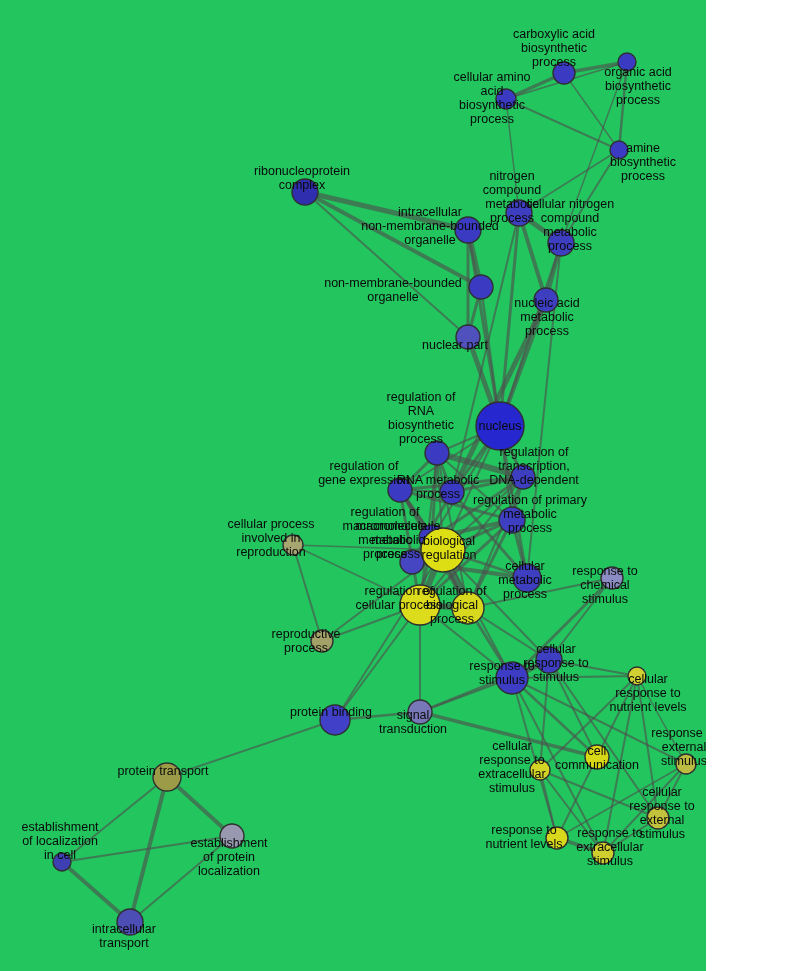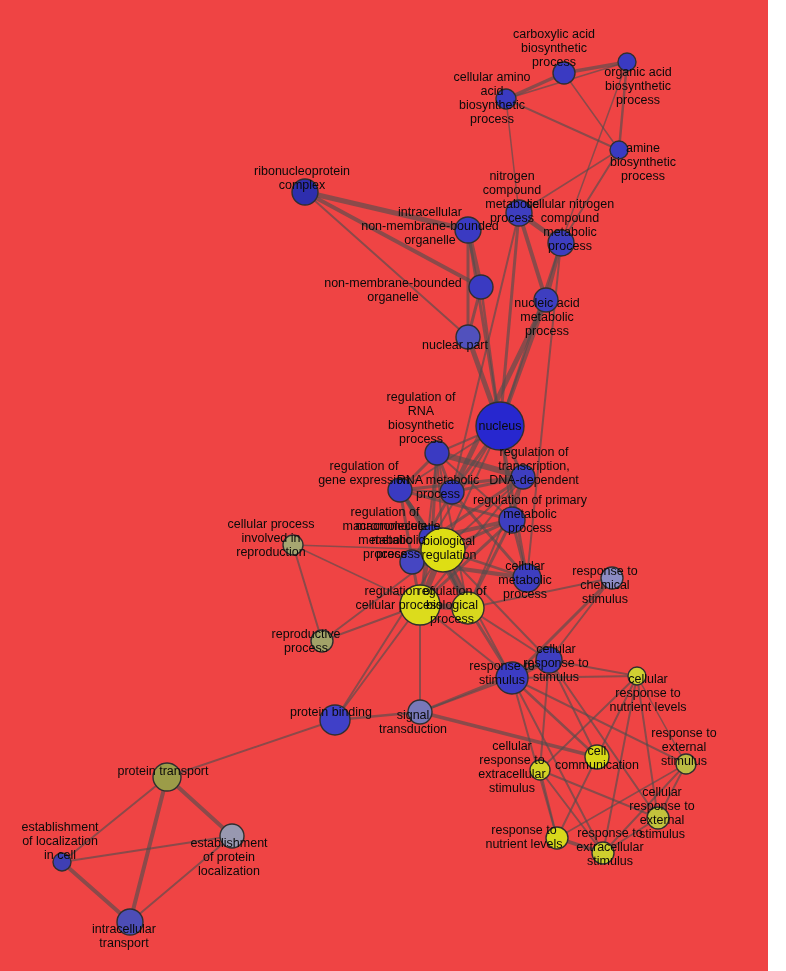--- a/index.html
+++ b/index.html
@@ -3,23 +3,23 @@
 <meta charset="utf-8">
 <style>
   html, body {
     margin: 0;
     padding: 0;
     background: #ffffff;
     font-family: "Liberation Sans", "DejaVu Sans", sans-serif;
   }
   #viewport {
     position: relative;
-    width: 768px;
+    width: 706px;
     height: 971px;
-    background: #ef4444;
+    background: #22c55e;
     overflow: hidden;
   }
   svg text {
     font-family: "Liberation Sans", "DejaVu Sans", sans-serif;
     font-size: 12.5px;
     fill: #0a0a0a;
     text-anchor: middle;
     pointer-events: none;
   }
   svg circle.node {

